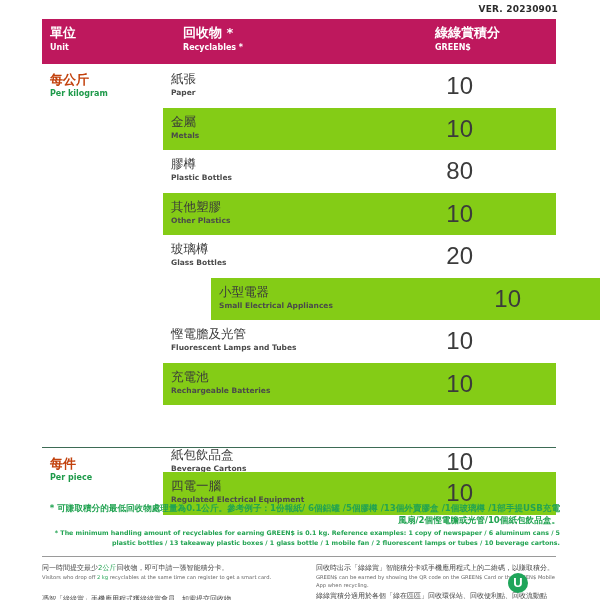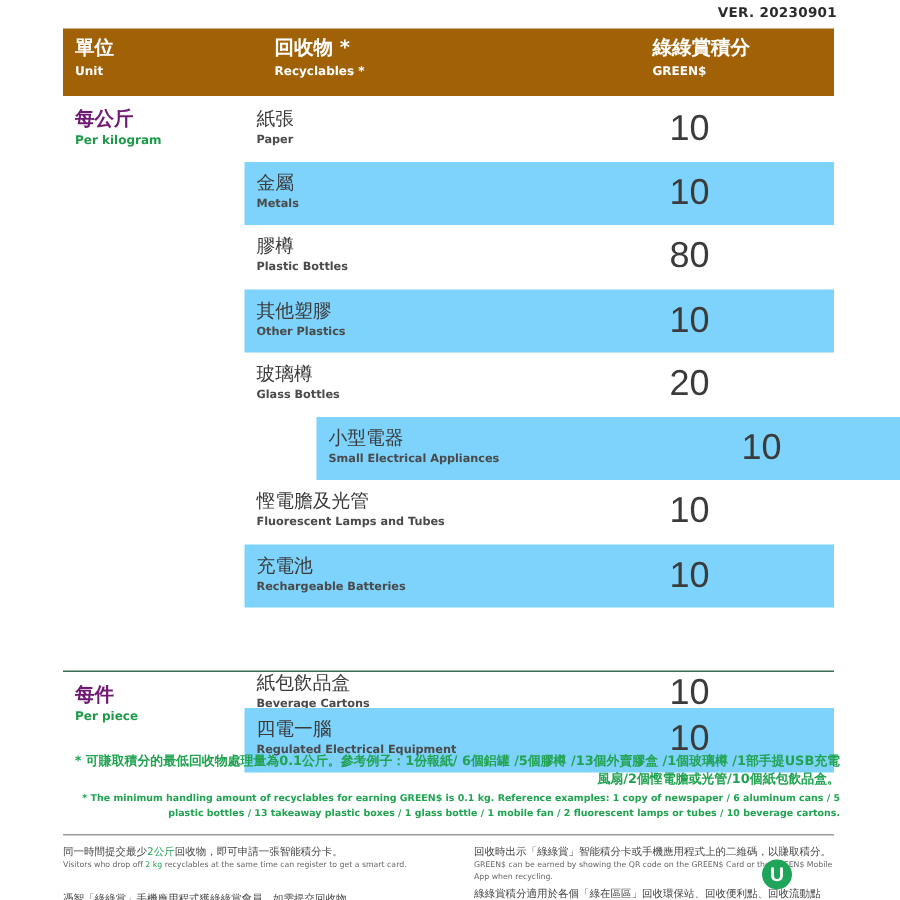--- a/index.html
+++ b/index.html
@@ -1,32 +1,32 @@
 <!DOCTYPE html>
 <html><head>
 <meta charset="utf-8">
 <style>
   html, body { margin:0; padding:0; background:#ffffff; }
   body { width:600px; height:600px; position:relative; overflow:hidden;
          font-family:"DejaVu Sans","Liberation Sans",sans-serif; color:#333; }
   .ver { position:absolute; top:4px; right:42px; font-size:9px; font-weight:bold; color:#2b2b2b; letter-spacing:0.2px; }
-  .header { position:absolute; left:42px; top:19px; width:514px; height:45px; background:#a16207; color:#fff; }
+  .header { position:absolute; left:42px; top:19px; width:514px; height:45px; background:#be185d; color:#fff; }
   .hcol { position:absolute; top:5px; }
   .hcol .zh { font-size:13px; font-weight:bold; line-height:17px; }
   .hcol .en { font-size:8px; font-weight:bold; line-height:14px; }
   .h-unit { left:8px; }
   .h-rec { left:141px; }
   .h-pts { left:393px; }
 
   .unit-label { position:absolute; left:50px; }
-  .unit-label .zh { font-size:13px; font-weight:bold; color:#701a75; line-height:16px; }
+  .unit-label .zh { font-size:13px; font-weight:bold; color:#c2410c; line-height:16px; }
   .unit-label .en { font-size:8px; font-weight:bold; color:#1e9a4a; line-height:12px; }
 
   .row { position:absolute; left:163px; width:393px; height:42.5px; }
-  .row.gray { background:#7dd3fc; }
+  .row.gray { background:#84cc16; }
   .row .zh { position:absolute; left:8px; top:6px; font-size:12.5px; color:#3a3a3a; line-height:15px; }
   .row .en { position:absolute; left:8px; top:23px; font-size:7.5px; font-weight:bold; color:#4a4a4a; line-height:10px; }
   .row .val { position:absolute; left:270px; width:40px; text-align:right; top:6px; font-size:24px; color:#3b3b3b; line-height:30px; font-family:"Liberation Sans",sans-serif; }
 
   .divider { position:absolute; left:42px; top:447px; width:514px; height:1px; background:#3d6b55; }
 
   .note { position:absolute; left:42px; width:518px; color:#22a352;text-align:right; }
   .note-zh { top:502px; font-size:8.6px; line-height:12px; font-weight:bold; }
   .note-en { top:528px; font-size:6.3px; line-height:10px; font-weight:bold; }
 

